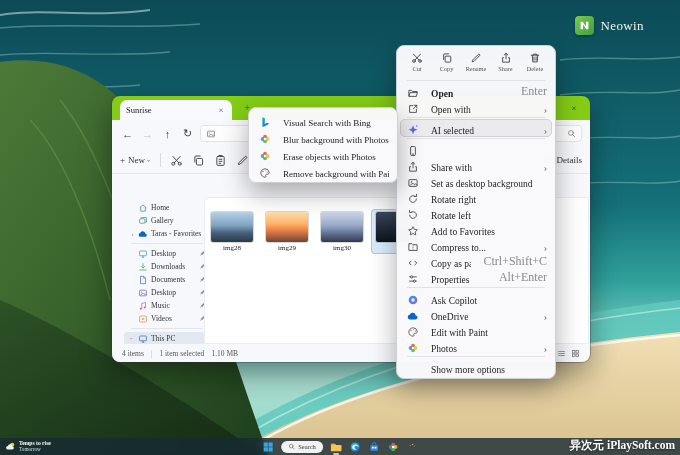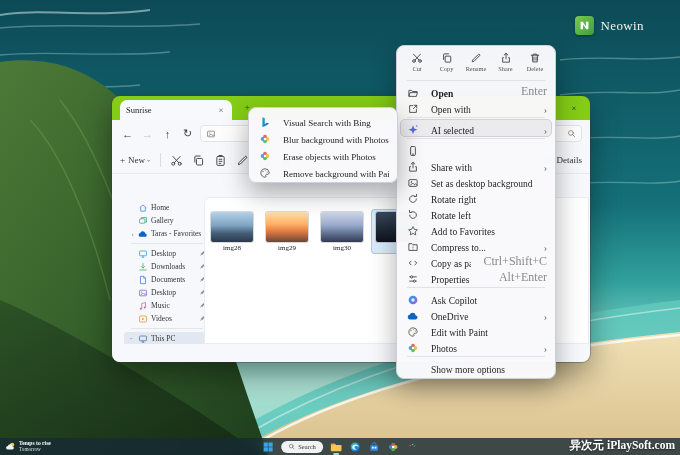--- a/index.html
+++ b/index.html
@@ -560,20 +560,34 @@
         <div class="file" style="left:112px">
           <div class="thumb t3"></div>
           <div class="f-label">img30</div>
         </div>
         <div class="file sel" style="left:167px;top:12px">
           <div class="thumb t4"></div>
           <div class="f-label"></div>
         </div>
       </div>
 
+      <div class="statusbar">
+        <span>4 items</span>
+        <span style="color:#b5b5b5">|</span>
+        <span>1 item selected</span>
+        <span>1.10 MB</span>
+        <span class="st-r">
+          <svg class="ic">
+              <use href="#s-listdetails"></use>
+            </svg>
+          <svg class="ic">
+              <use href="#s-thumbs"></use>
+            </svg>
+        </span>
+      </div>
     </div>
   </div>
 
   <div class="menu sub">
     <div class="mi">
       <svg class="ic">
           <use href="#s-bing"></use>
         </svg>
       <span class="mi-label">Visual Search with Bing</span>
     </div>

